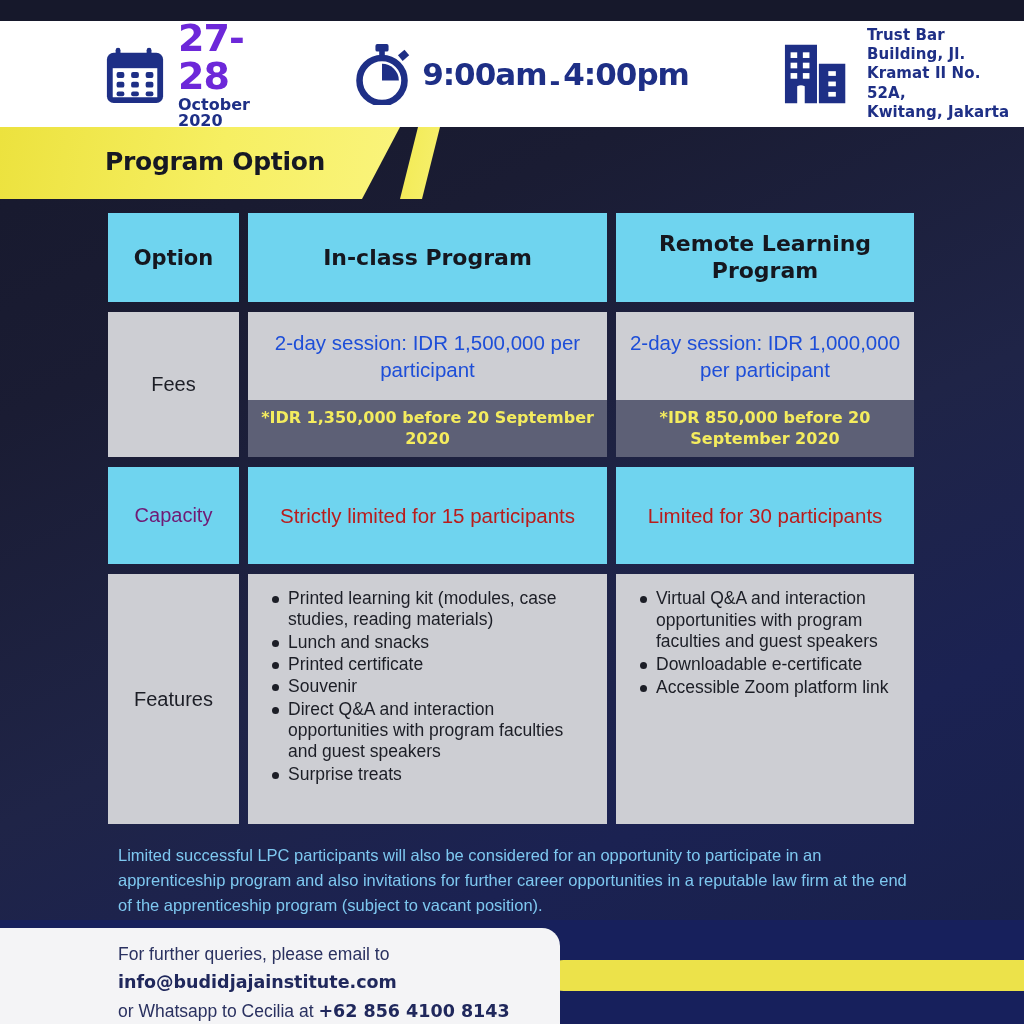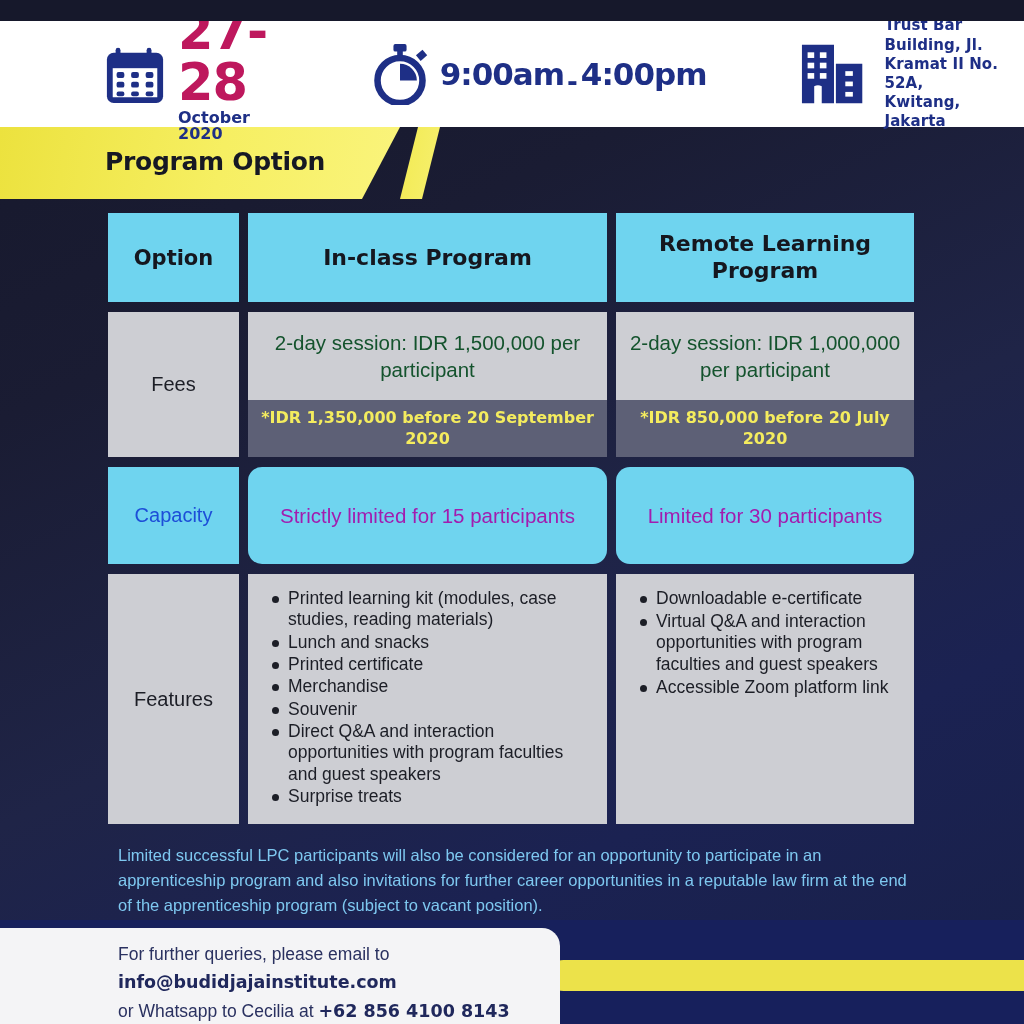--- a/index.html
+++ b/index.html
@@ -46,22 +46,22 @@
   .info-item.date  { margin-left: 104px; }
   .info-item.time  { margin-left: 70px; }
   .info-item.place { margin-left: 92px; }
 
   .icon-wrap { flex: 0 0 auto; display: flex; align-items: center; justify-content: center; }
 
   .date-text { margin-left: 12px; line-height: 1; }
   .date-big {
     font-family: "DejaVu Sans", sans-serif;
     font-weight: 700;
-    font-size: 51px;
-    color: #be185d;
+    font-size: 38px;
+    color: #6d28d9;
     letter-spacing: -1px;
   }
   .date-sub {
     font-family: "DejaVu Sans", sans-serif;
     font-weight: 700;
     font-size: 16px;
     color: #1e2f86;
     margin-top: 2px;
   }
 
@@ -162,36 +162,36 @@
     height: 145px;
     font-size: 20px;
     color: #1c1e26;
     font-family: "Liberation Sans", sans-serif;
   }
   .fee-stack { display: flex; flex-direction: column; height: 145px; }
   .fee-main {
     flex: 1 1 auto;
     font-size: 20.5px;
     line-height: 1.32;
-    color: #14532d;
+    color: #1d4ed8;
   }
   .fee-promo {
     flex: 0 0 56px;
     font-family: "DejaVu Sans", sans-serif;
     font-weight: 700;
     font-size: 16px;
     line-height: 1.28;
     color: #f4ec5e;
   }
 
   
   .cap-row .cell { height: 97px; }
-  .cap-row .tcol-opt .cell { font-size: 20px; color: #1d4ed8; }
+  .cap-row .tcol-opt .cell { font-size: 20px; color: #701a75; }
   .cap-row .tcol-in  .cell,
-  .cap-row .tcol-rem .cell { font-size: 20.5px; line-height: 1.34; color: #a21caf; border-radius: 14px; }
+  .cap-row .tcol-rem .cell { font-size: 20.5px; line-height: 1.34; color: #b91c1c; }
 
   
   .feat-row .cell { height: 250px; }
   .feat-label { font-size: 20px; color: #1c1e26; }
 
   .feat-list {
     display: block;
     text-align: left;
     align-items: flex-start;
     justify-content: flex-start;
@@ -377,21 +377,21 @@
       </div>
       <div class="tcol-in">
         <div class="fee-stack">
           <div class="cell grey fee-main">2-day session: IDR 1,500,000 per participant</div>
           <div class="cell fee-dark fee-promo">*IDR 1,350,000 before 20 September 2020</div>
         </div>
       </div>
       <div class="tcol-rem">
         <div class="fee-stack">
           <div class="cell grey fee-main">2-day session: IDR 1,000,000 per participant</div>
-          <div class="cell fee-dark fee-promo">*IDR 850,000 before 20 July 2020</div>
+          <div class="cell fee-dark fee-promo">*IDR 850,000 before 20 September 2020</div>
         </div>
       </div>
     </div>
 
     <div class="trow cap-row">
       <div class="tcol-opt">
         <div class="cell cyan">Capacity</div>
       </div>
       <div class="tcol-in">
         <div class="cell cyan">Strictly limited for 15 participants</div>
@@ -404,32 +404,31 @@
     <div class="trow feat-row">
       <div class="tcol-opt">
         <div class="cell grey feat-label">Features</div>
       </div>
       <div class="tcol-in">
         <div class="cell grey feat-list feat-in">
           <ul>
               <li>Printed learning kit (modules, case studies, reading materials)</li>
               <li>Lunch and snacks</li>
               <li>Printed certificate</li>
-              <li>Merchandise</li>
               <li>Souvenir</li>
               <li>Direct Q&amp;A and interaction opportunities with program faculties and guest speakers</li>
               <li>Surprise treats</li>
             </ul>
         </div>
       </div>
       <div class="tcol-rem">
         <div class="cell grey feat-list feat-rem">
           <ul>
+              <li>Virtual Q&amp;A and interaction opportunities with program faculties and guest speakers</li>
               <li>Downloadable e-certificate</li>
-              <li>Virtual Q&amp;A and interaction opportunities with program faculties and guest speakers</li>
               <li>Accessible Zoom platform link</li>
             </ul>
         </div>
       </div>
     </div>
   </div>
 
   <div class="note">Limited successful LPC participants will also be considered for an opportunity to participate in an apprenticeship program and also invitations for further career opportunities in a reputable law firm at the end of the apprenticeship program (subject to vacant position).</div>
 
   <div class="bottom-navy"></div>

